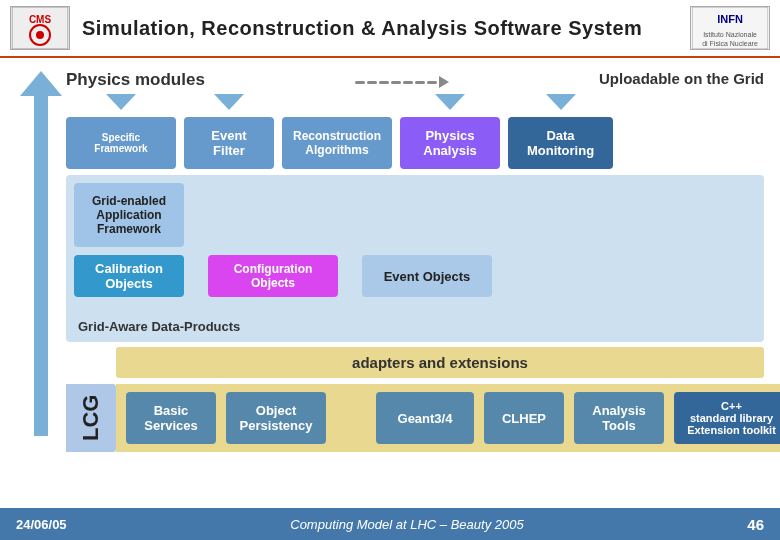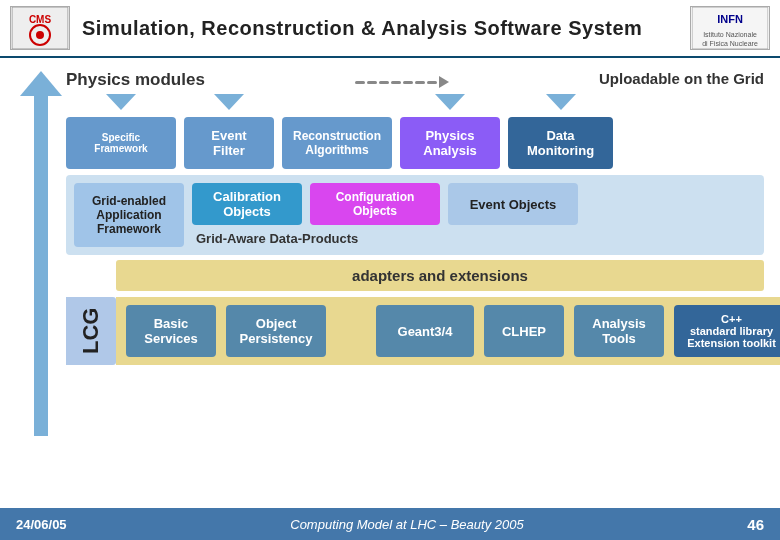--- a/index.html
+++ b/index.html
@@ -11,21 +11,21 @@
       overflow: hidden;
       position: relative;
     }
 
     
     .header {
       display: flex;
       align-items: center;
       background: #fff;
       padding: 6px 10px;
-      border-bottom: 2px solid #0c4a6e;
+      border-bottom: 2px solid #c2410c;
       height: 58px;
     }
     .header-logo {
       width: 60px;
       height: 44px;
       background: #ddd;
       border: 1px solid #aaa;
       display: flex;
       align-items: center;
       justify-content: center;
@@ -411,30 +411,30 @@
       </div>
       <div class="module-box module-data-monitoring">
         <div>
             <div>Data</div>
             <div>Monitoring</div>
           </div>
       </div>
     </div>
 
     <div style="background:#cce0f0;border-radius:4px;padding:8px;margin-bottom:5px;">
-      <div style="display:flex;gap:8px;align-items:flex-start;">
+      <div style="display:flex;gap:8px;align-items:flex-start;flex-direction:column;">
         <div class="grid-enabled-box">
           <div>
             <div>Grid-enabled</div>
             <div>Application</div>
             <div>Framework</div>
           </div>
         </div>
         <div style="flex:1;">
-          <div style="display:flex;gap:8px;margin-bottom:6px;">
+          <div style="display:flex;gap:24px;margin-bottom:22px;">
             <div class="calibration-box">
               <div>
                   <div>Calibration</div>
                   <div>Objects</div>
                 </div>
             </div>
             <div class="configuration-box">
               <div>
                   <div>Configuration</div>
                   <div>Objects</div>

